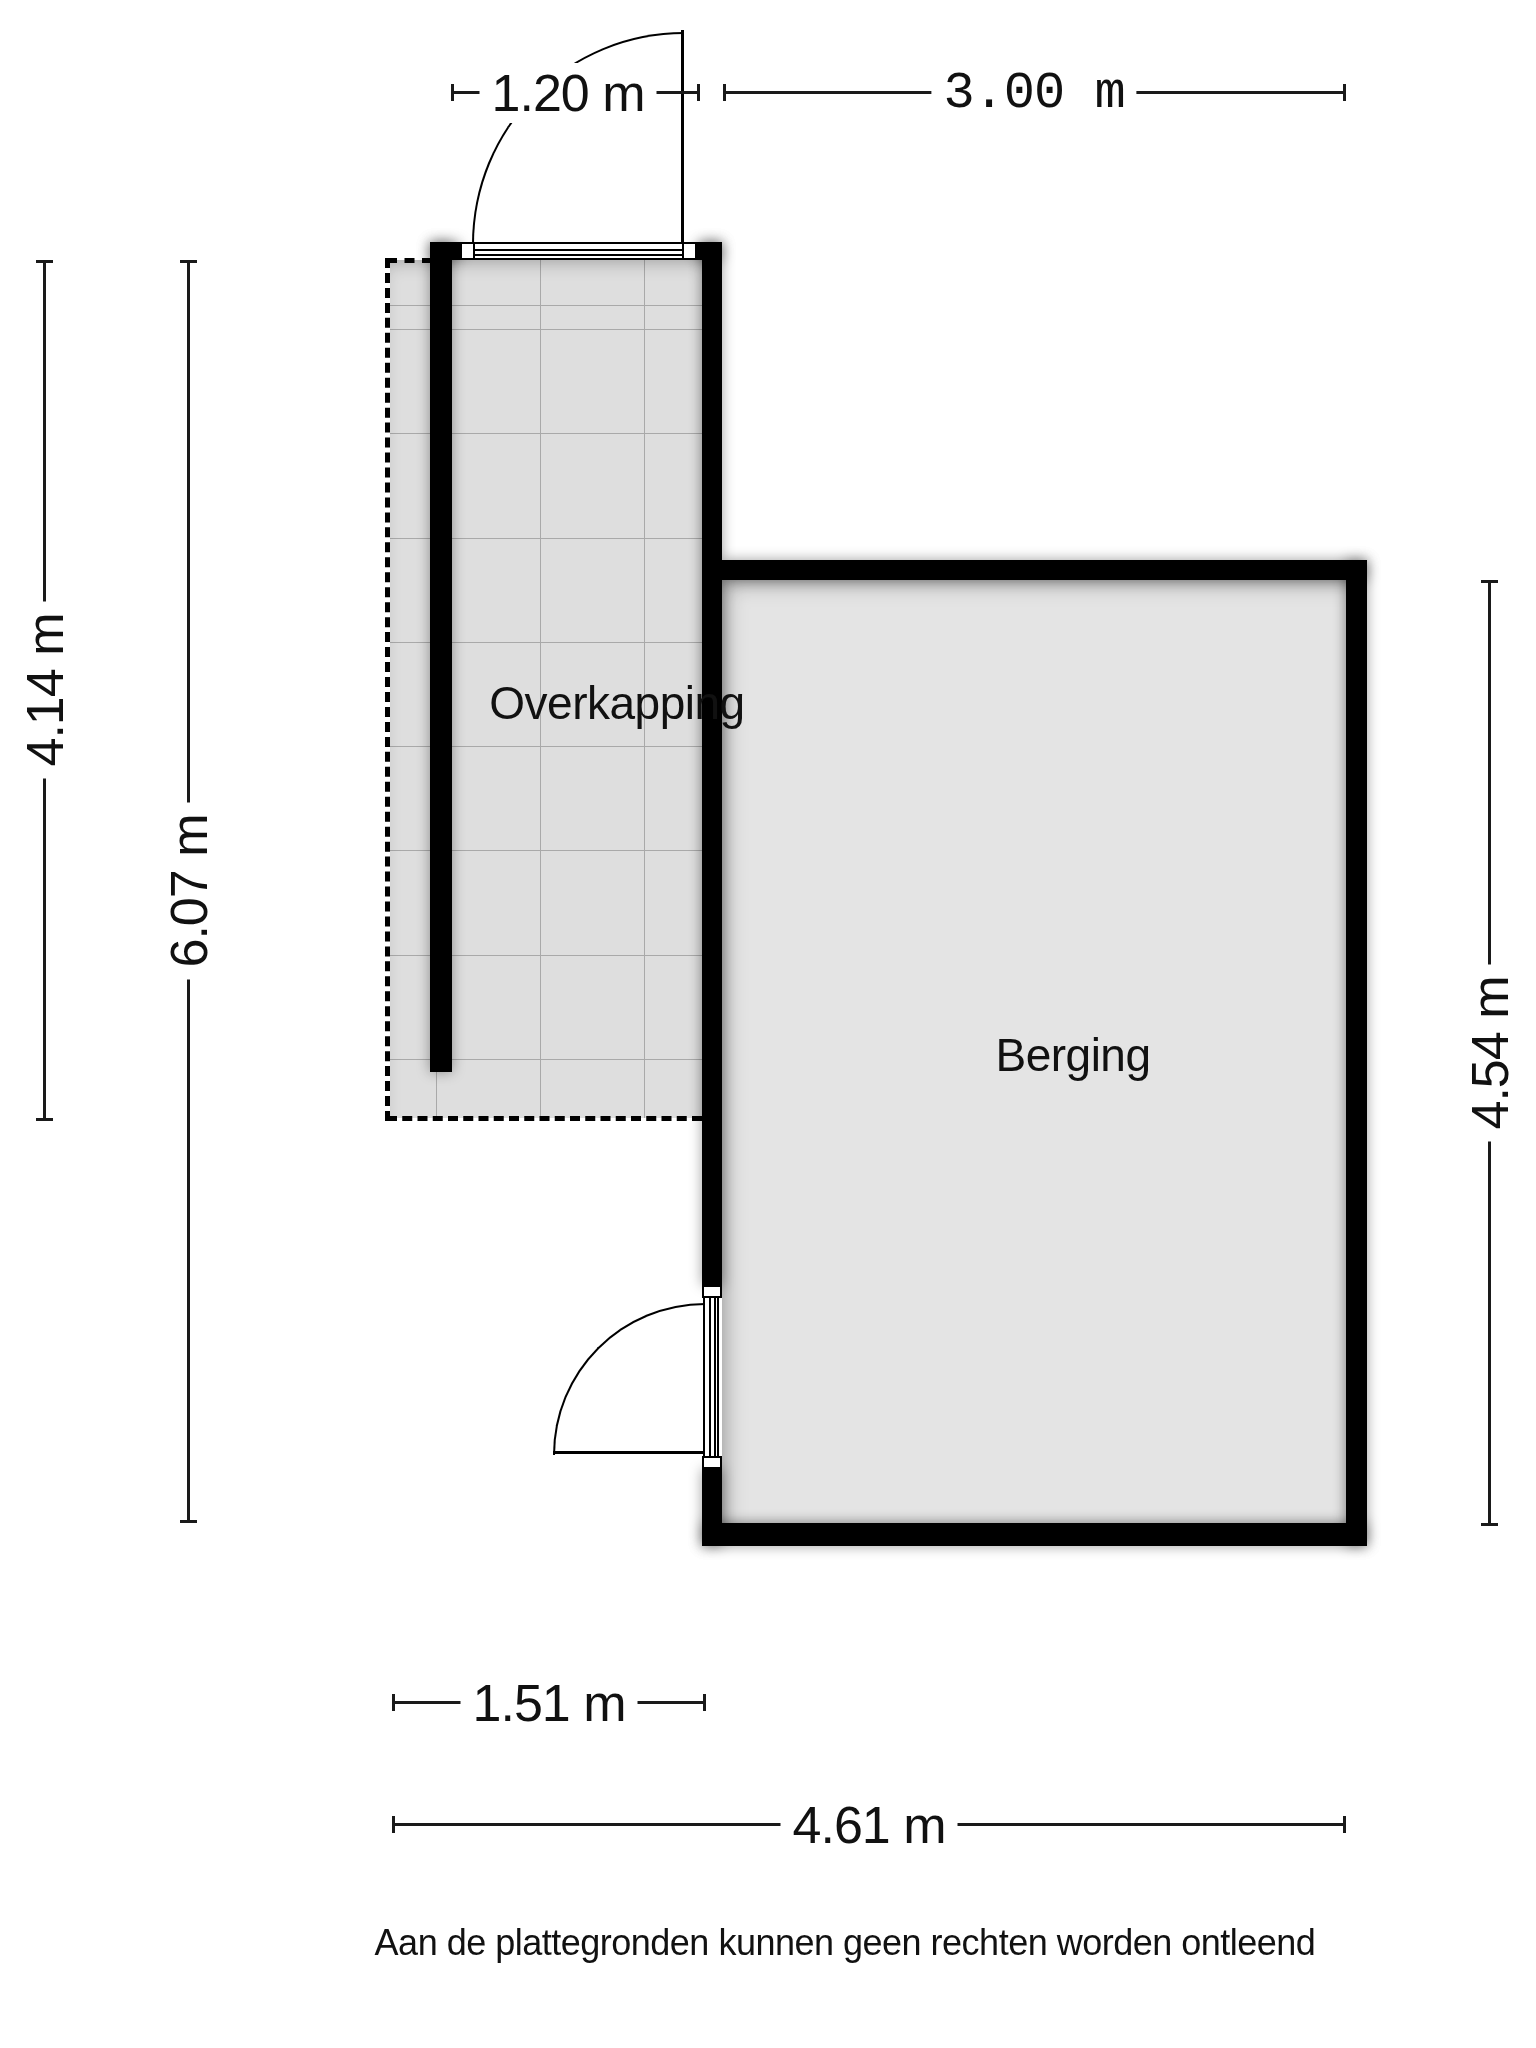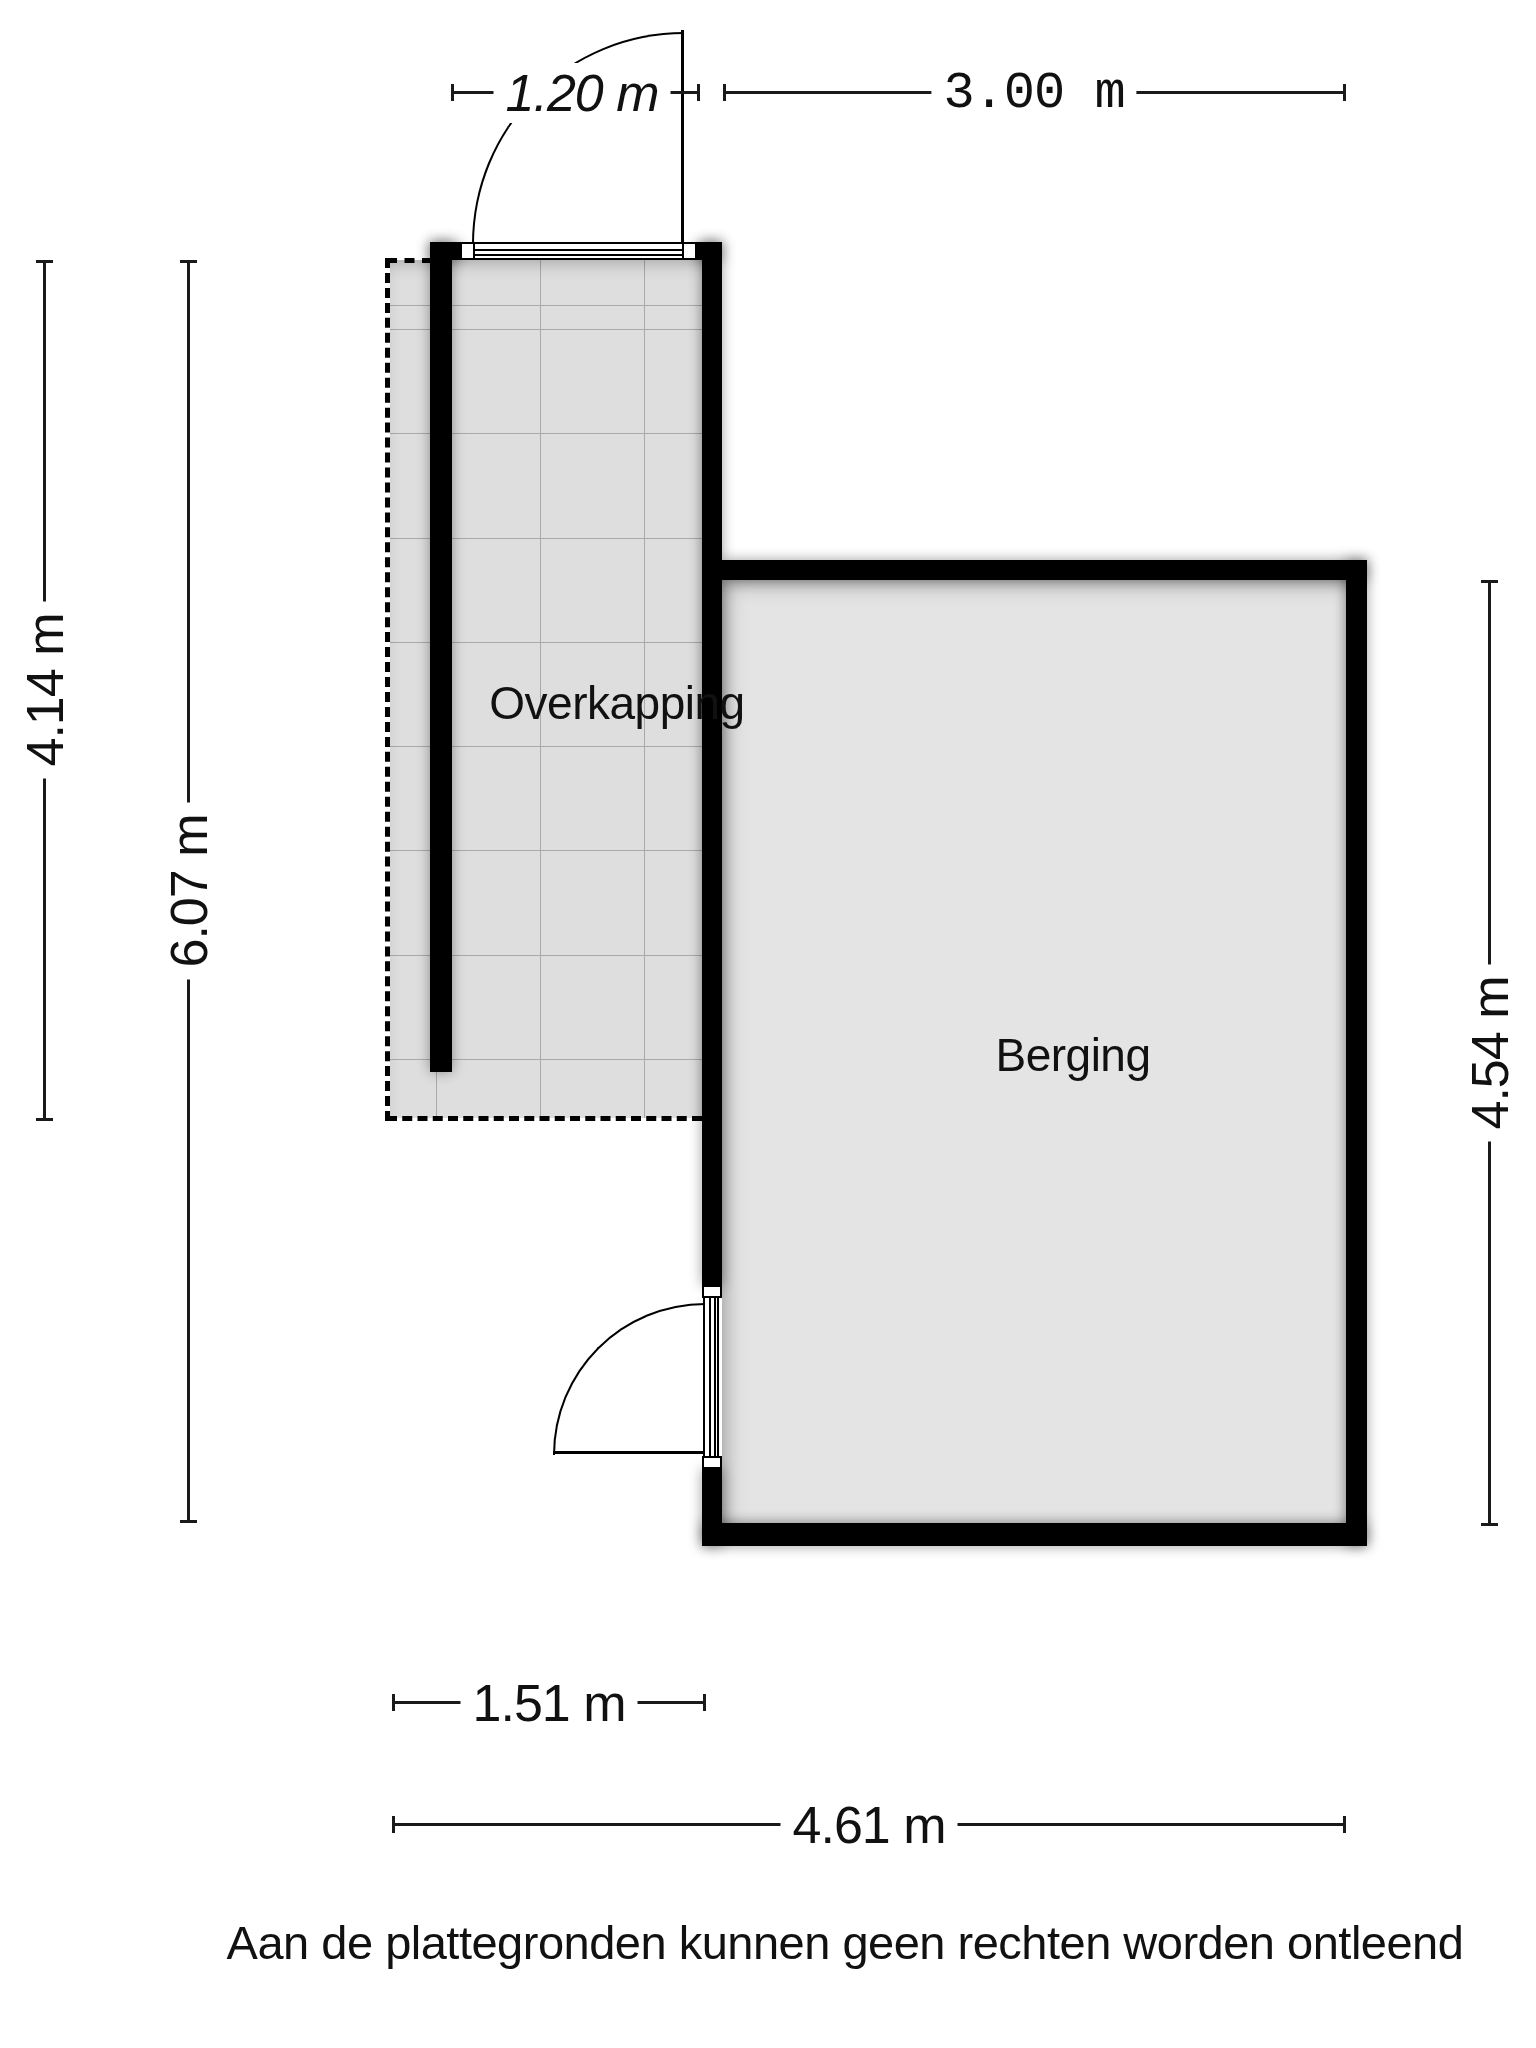--- a/index.html
+++ b/index.html
@@ -56,21 +56,21 @@
   .tick-v{width:3px;height:17px;}
   .tick-h{width:17px;height:3px;}
   .dim-label{
     font-size:52px;letter-spacing:-1px;background:#fff;padding:0 12px;white-space:nowrap;
     transform:translate(-50%,-50%);
   }
   .dim-label.vert{transform:translate(-50%,-50%) rotate(-90deg);}
   
   .room-label{font-size:46px;letter-spacing:-.5px;transform:translate(-50%,-50%);white-space:nowrap;margin-left:39px;}
   
-  .footer{left:154px;right:0;top:1920px;text-align:center;font-size:47px;line-height:46px;letter-spacing:-.5px;}
+  .footer{left:154px;right:0;top:1920px;text-align:center;font-size:36px;line-height:46px;letter-spacing:-.5px;}
 </style>
 </head>
 <body>
 
 <div class="canvas">
 
   <div class="abs tiles"></div>
   <div class="abs room-fill"></div>
 
   <div class="abs dash-left"></div>
@@ -103,21 +103,21 @@
   <div class="abs jamb jamb-v" style="top:1456px;"></div>
   <div class="abs arc arc-berging"></div>
   <div class="abs door-leaf leaf-berging"></div>
 
   <div class="abs room-label" style="left:578px;top:703px;">Overkapping</div>
   <div class="abs room-label" style="left:1034px;top:1055px;">Berging</div>
 
   <div class="abs dline" style="left:451px;top:91px;width:249px;height:3px;"></div>
   <div class="abs tick tick-v" style="left:451px;top:84px;"></div>
   <div class="abs tick tick-v" style="left:697px;top:84px;"></div>
-  <div class="abs dim-label" style="left:582px;top:93px;font-style:italic;">1.20 m</div>
+  <div class="abs dim-label" style="left:568px;top:93px;">1.20 m</div>
 
   <div class="abs dline" style="left:723px;top:91px;width:622px;height:3px;"></div>
   <div class="abs tick tick-v" style="left:723px;top:84px;"></div>
   <div class="abs tick tick-v" style="left:1343px;top:84px;"></div>
   <div class="abs dim-label" style="left:1034px;top:93px;font-family:Liberation Mono, monospace;">3.00 m</div>
 
   <div class="abs dline" style="left:43px;top:260px;width:3px;height:861px;"></div>
   <div class="abs tick tick-h" style="left:36px;top:260px;"></div>
   <div class="abs tick tick-h" style="left:36px;top:1118px;"></div>
   <div class="abs dim-label vert" style="left:45px;top:690px;">4.14 m</div>

